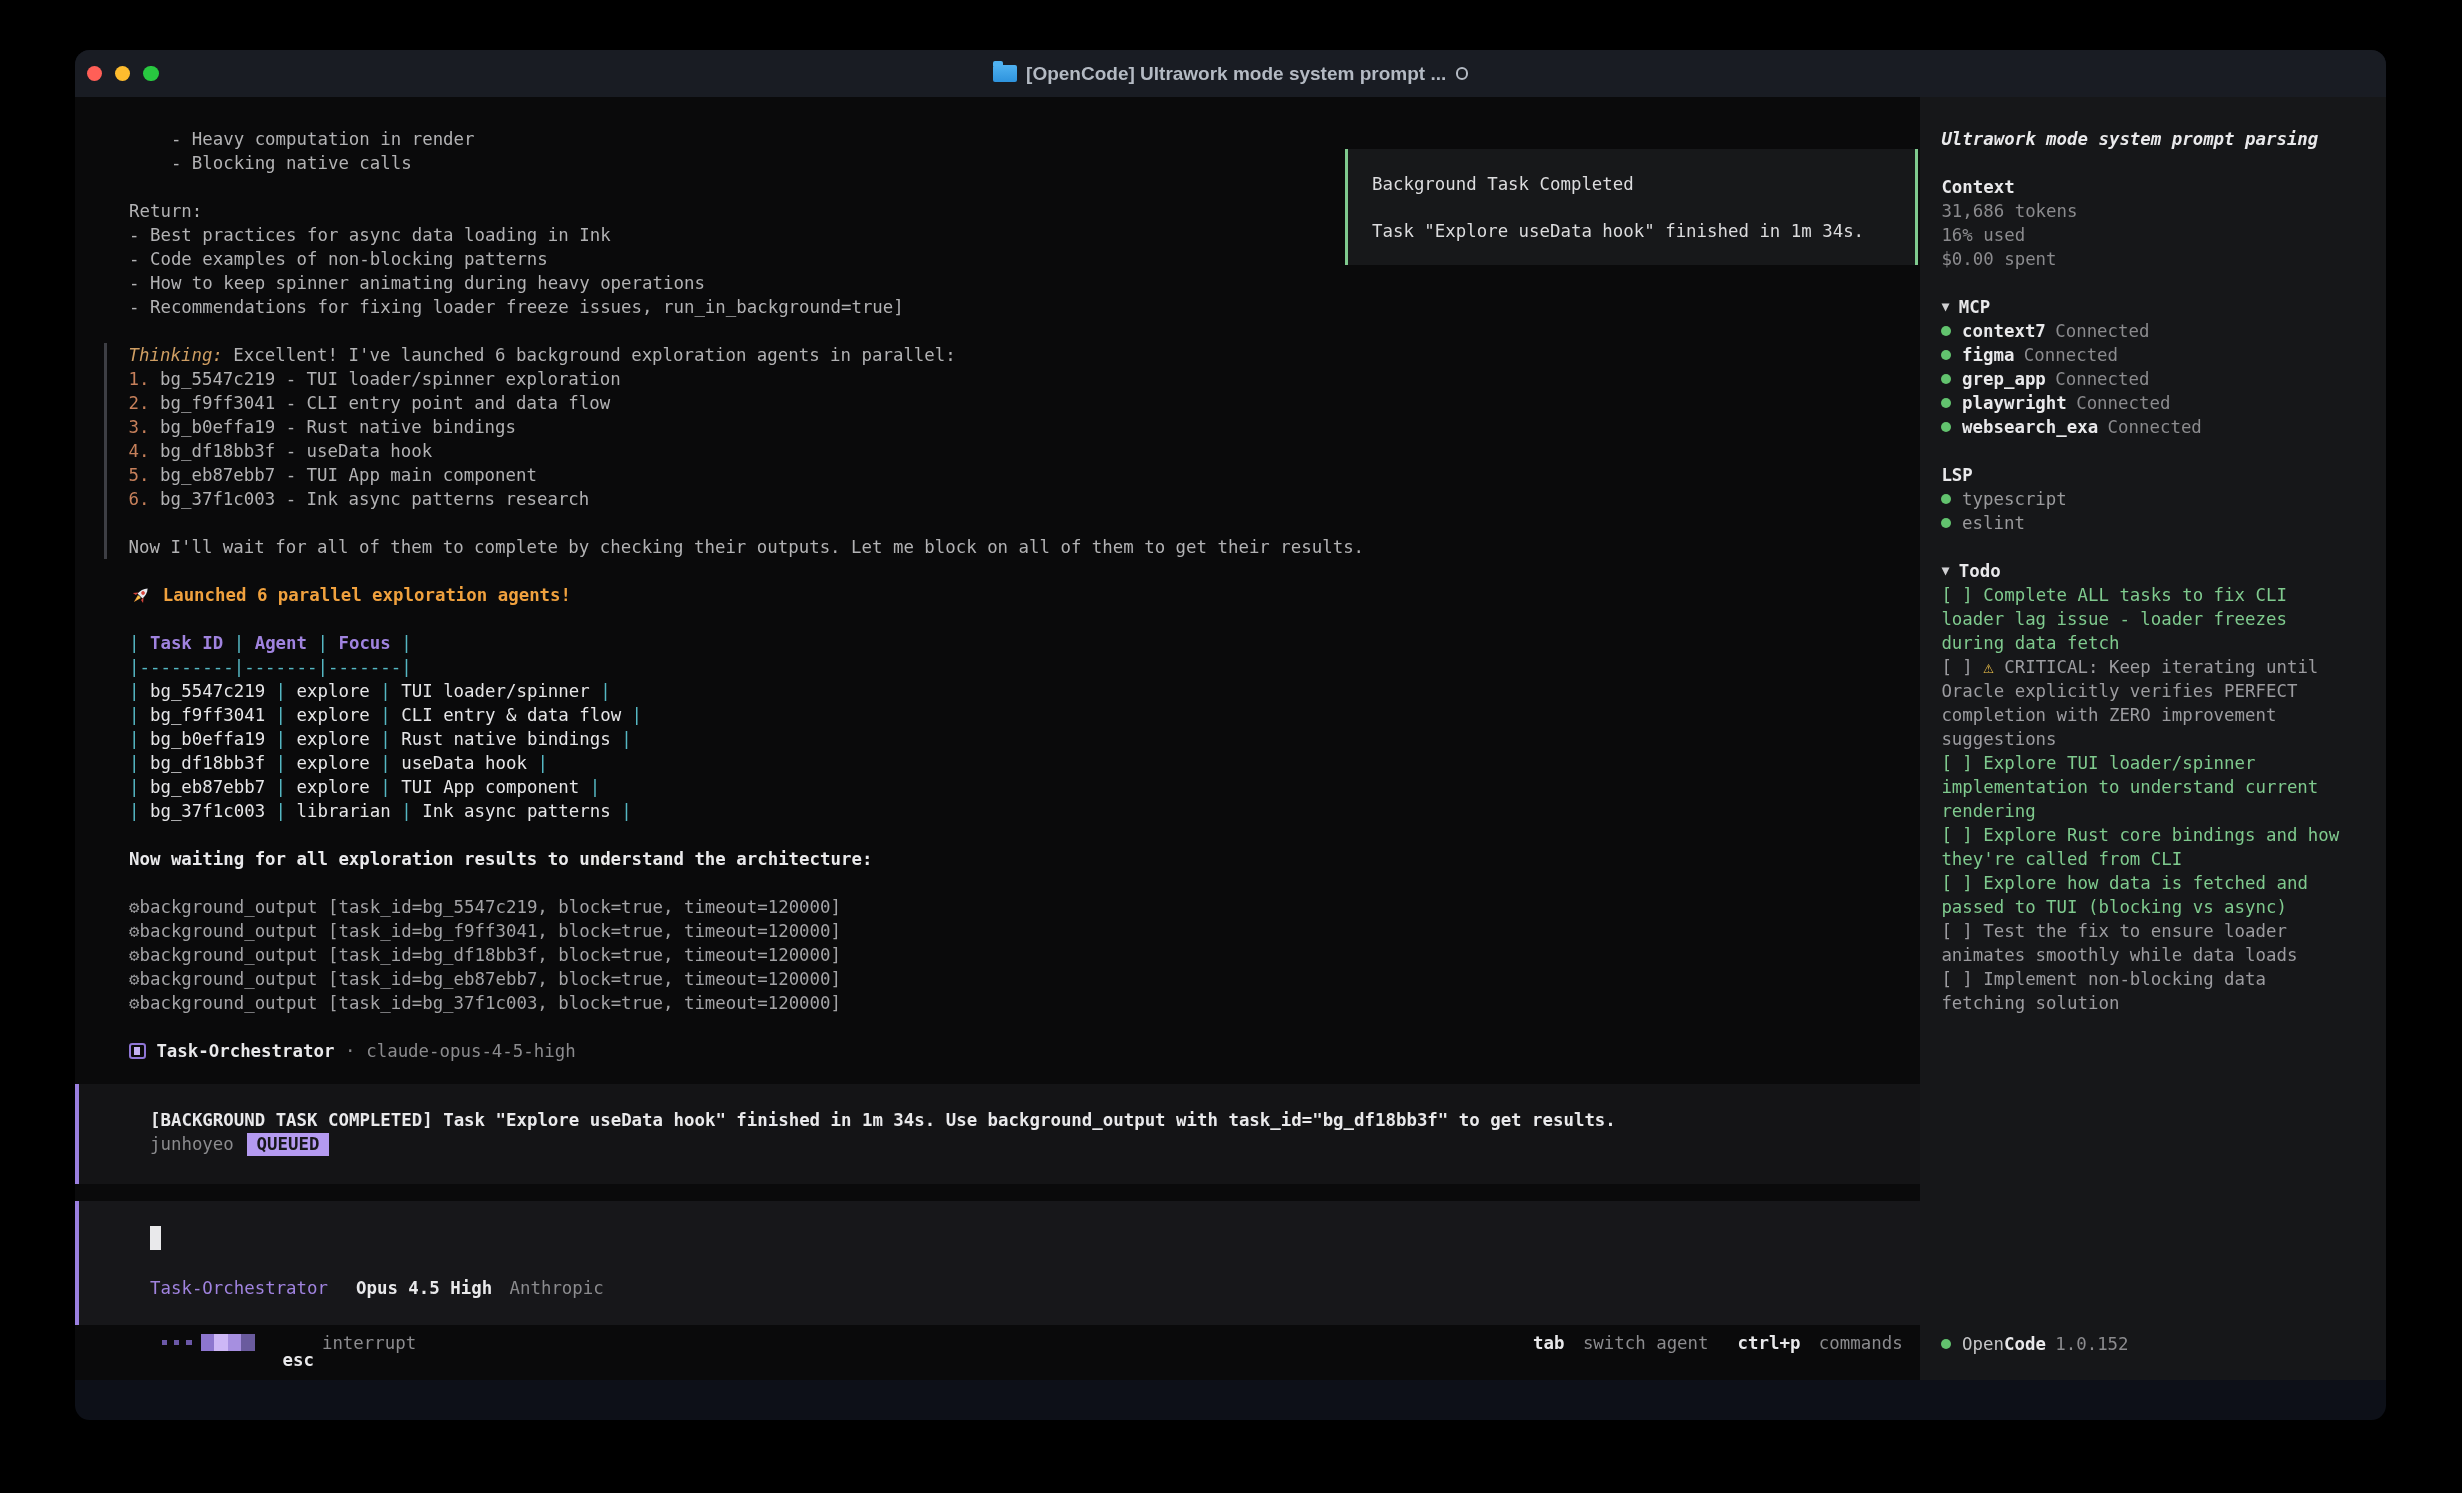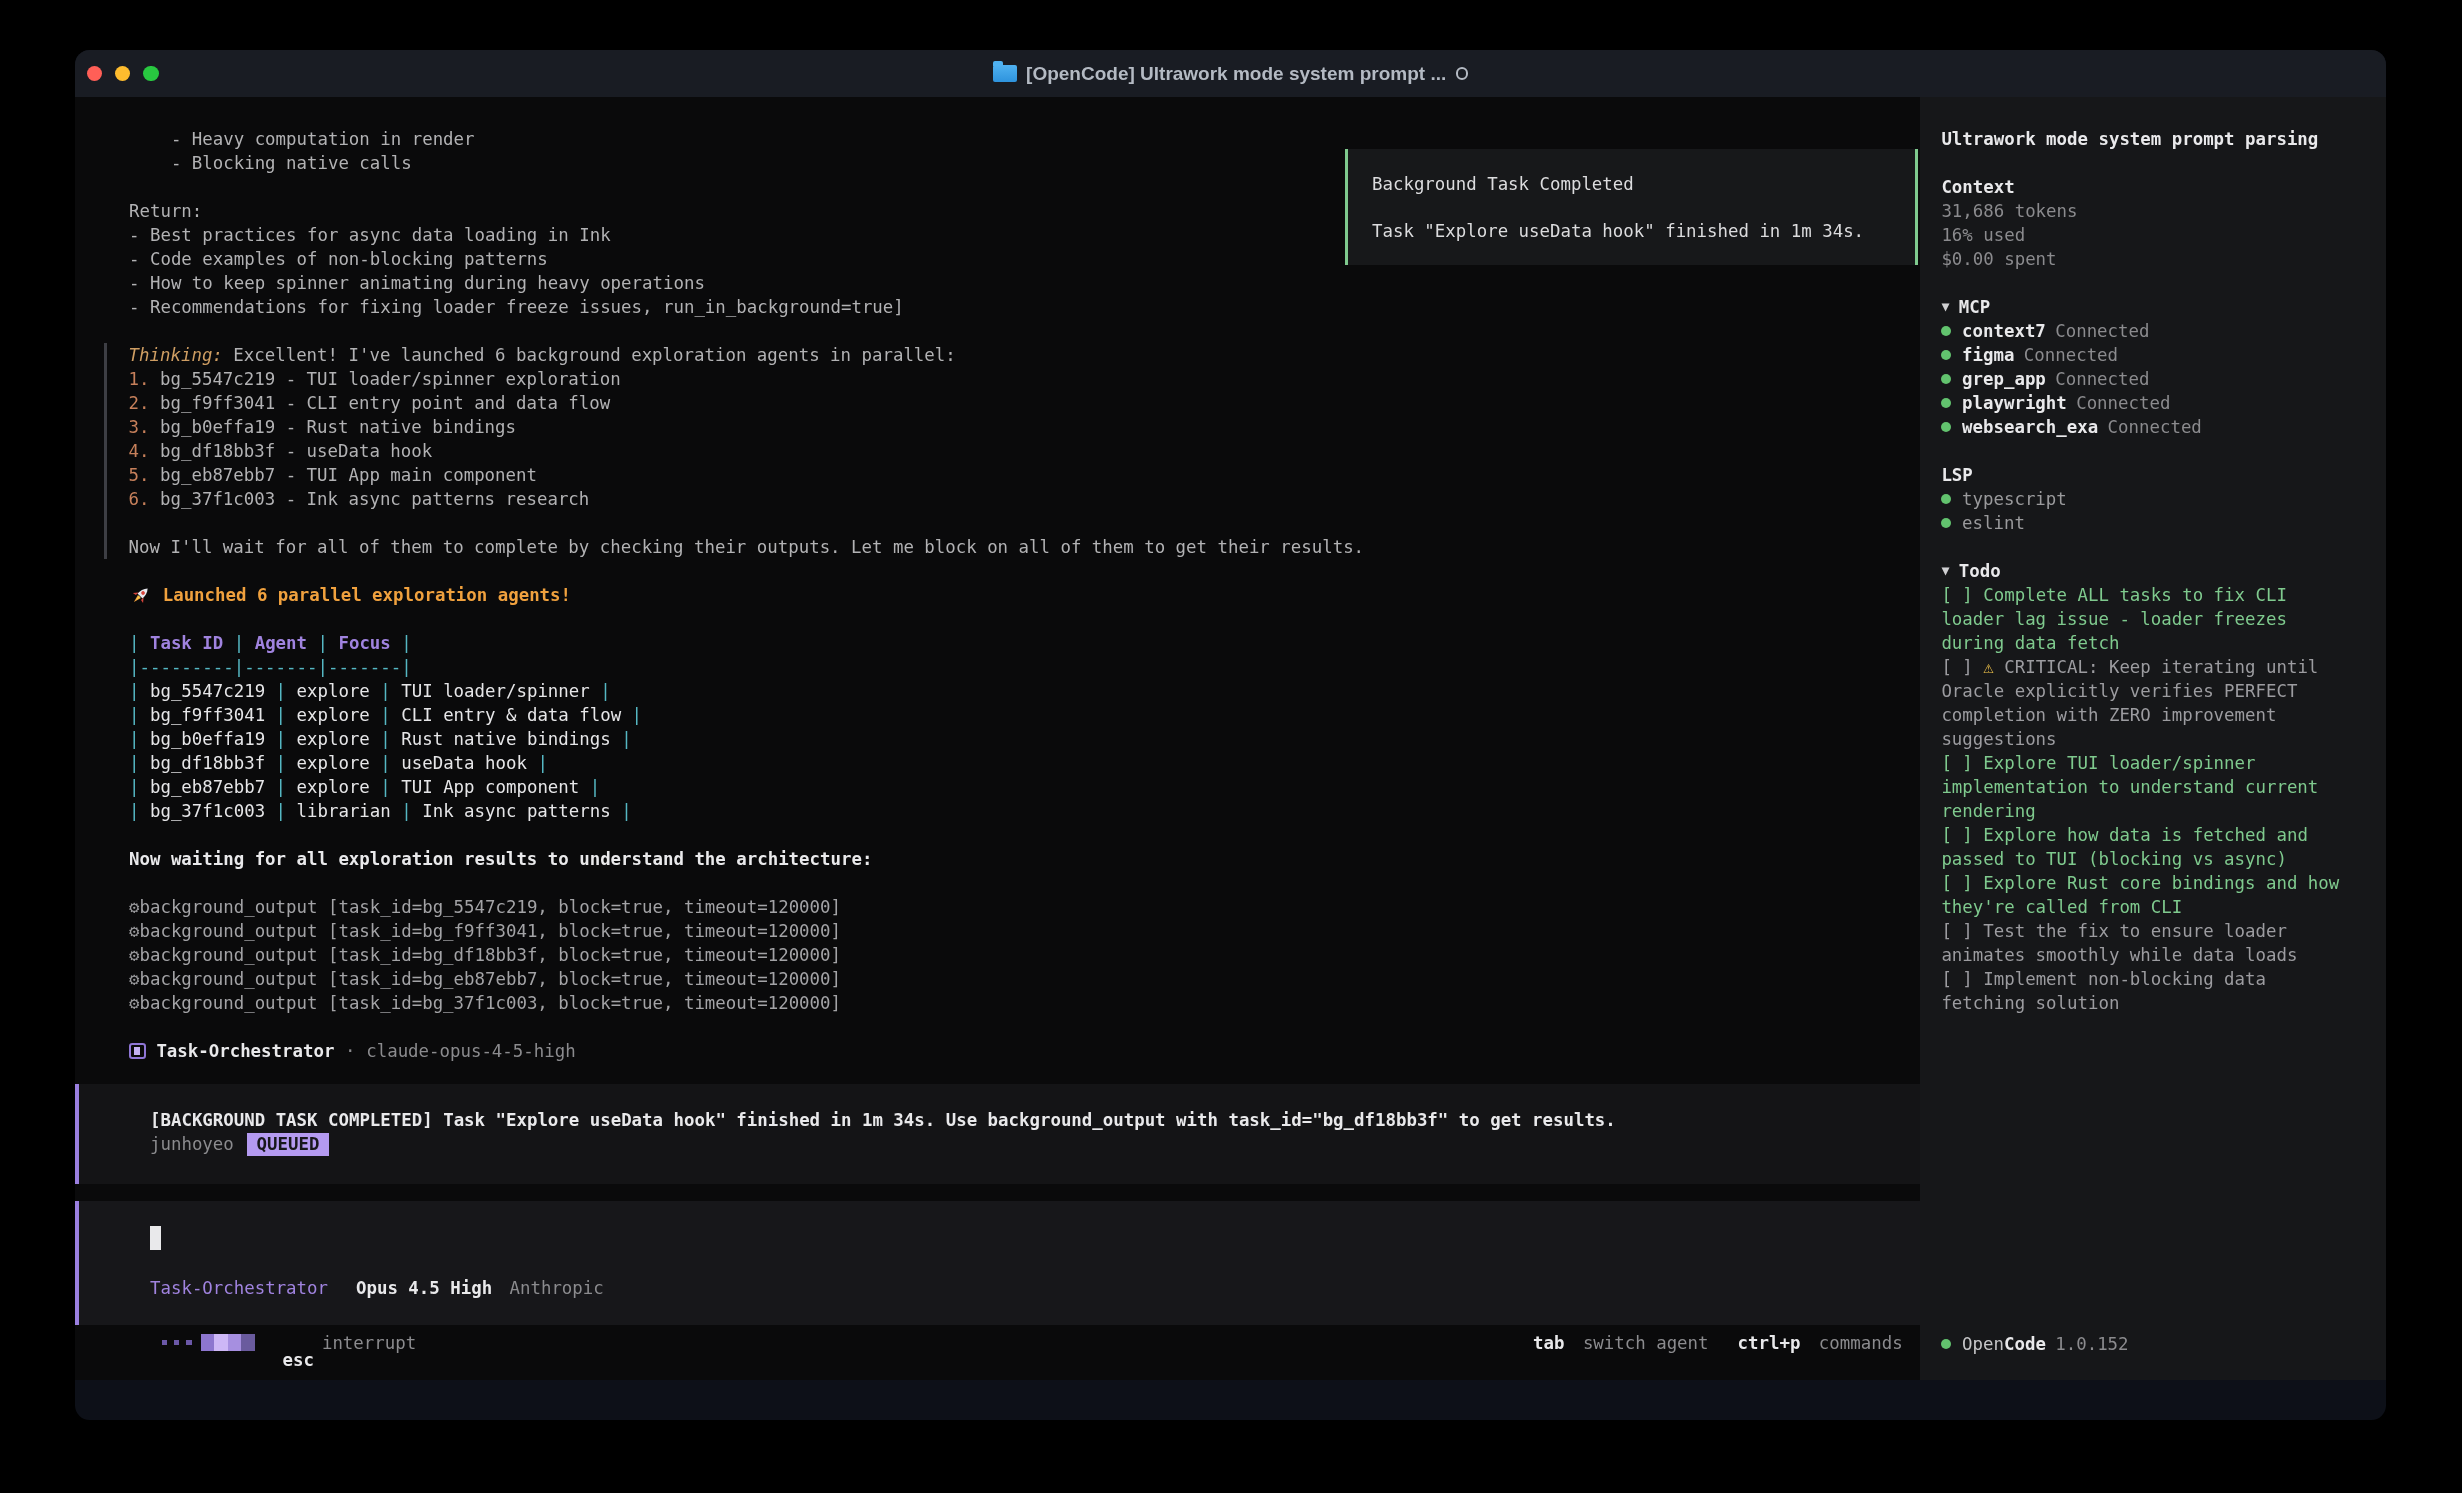--- a/index.html
+++ b/index.html
@@ -78,21 +78,21 @@
   .status-right { margin-left:auto; display:flex; align-items:center; }
   .status-right .grp { margin-left:29px; }
 
   
   .toast { position:absolute; top:52px; right:2px; width:573px; height:116px; background:#17181a;
            border-left:3.3px solid #7fca8e; border-right:3.3px solid #7fca8e; padding:23px 0 12px 24px; }
   .toast div { height:24px; line-height:24px; color:#dcdcde; white-space:pre; }
   .toast .t2 { margin-top:23px; }
 
   
-  .sb-title { color:#e9e9eb; font-weight:bold; white-space:pre; height:24px; line-height:24px; }
+  .sb-title { color:#e9e9eb; font-weight:bold; white-space:pre; height:24px; line-height:24px;font-style:italic; }
   .sb-head { display:flex; align-items:center; height:24px; line-height:24px; }
   .sb-head .tri { color:#d0d0d2; font-size:13.4px; margin-right:9.4px; }
   .sb-head .hd { color:#e9e9eb; font-weight:bold; }
   .sb-line { height:24px; line-height:24px; color:#8b8b8e; white-space:pre; }
   .sb-item { display:flex; align-items:center; height:24px; line-height:24px; }
   .dot { width:10px; height:10px; border-radius:50%; background:#62c36e; margin-right:10.7px; flex:none; }
   .sb-item .nm { color:#e9e9eb; font-weight:bold; }
   .sb-item .st { color:#8b8b8e; margin-left:9.4px; }
   .sb-item .nm-dim { color:#9a9a9c; }
   .todo-item { width:401px; line-height:24px; white-space:pre-wrap; }
@@ -310,22 +310,22 @@
         </div>
       <div class="gap"></div>
       <div class="sb-head">
           <span class="tri">▼</span>
           <span class="hd">Todo</span>
         </div>
       <div id="todo-items">
           <div class="todo-item todo-green"><span class="todo-green">[ ] </span><span class="todo-green">Complete ALL tasks to fix CLI loader lag issue - loader freezes during data fetch</span></div>
           <div class="todo-item todo-gray"><span class="todo-gray">[ ] </span><span class="warn">⚠ </span><span class="todo-gray">CRITICAL: Keep iterating until Oracle explicitly verifies PERFECT completion with ZERO improvement suggestions</span></div>
           <div class="todo-item todo-green"><span class="todo-green">[ ] </span><span class="todo-green">Explore TUI loader/spinner implementation to understand current rendering</span></div>
+          <div class="todo-item todo-green"><span class="todo-green">[ ] </span><span class="todo-green">Explore Rust core bindings and how they're called from CLI</span></div>
           <div class="todo-item todo-green"><span class="todo-green">[ ] </span><span class="todo-green">Explore how data is fetched and passed to TUI (blocking vs async)</span></div>
-          <div class="todo-item todo-green"><span class="todo-green">[ ] </span><span class="todo-green">Explore Rust core bindings and how they're called from CLI</span></div>
           <div class="todo-item todo-gray"><span class="todo-gray">[ ] </span><span class="todo-gray">Test the fix to ensure loader animates smoothly while data loads</span></div>
           <div class="todo-item todo-gray"><span class="todo-gray">[ ] </span><span class="todo-gray">Implement non-blocking data fetching solution</span></div>
         </div>
       <div class="sb-footer">
         <span class="dot"></span>
         <span class="open">Open</span>
           <span class="code">Code</span>
         <span class="ver">1.0.152</span>
       </div>
     </div>

